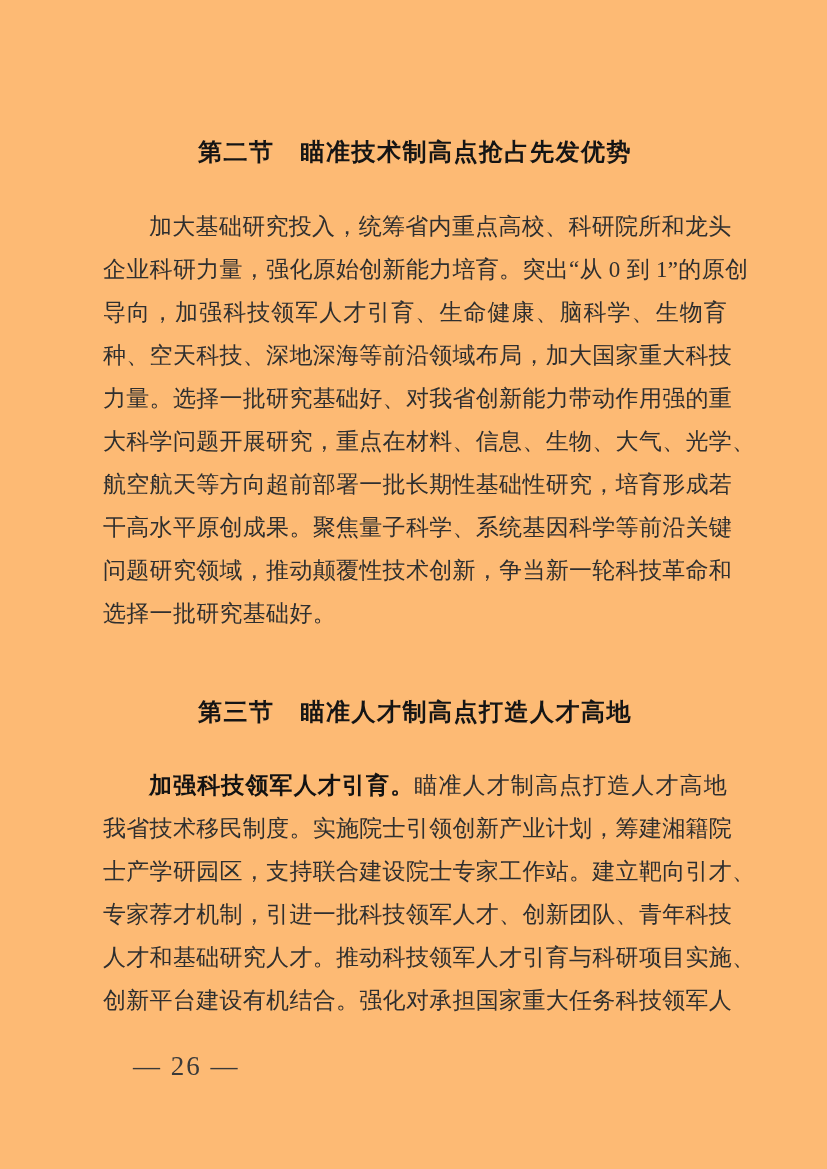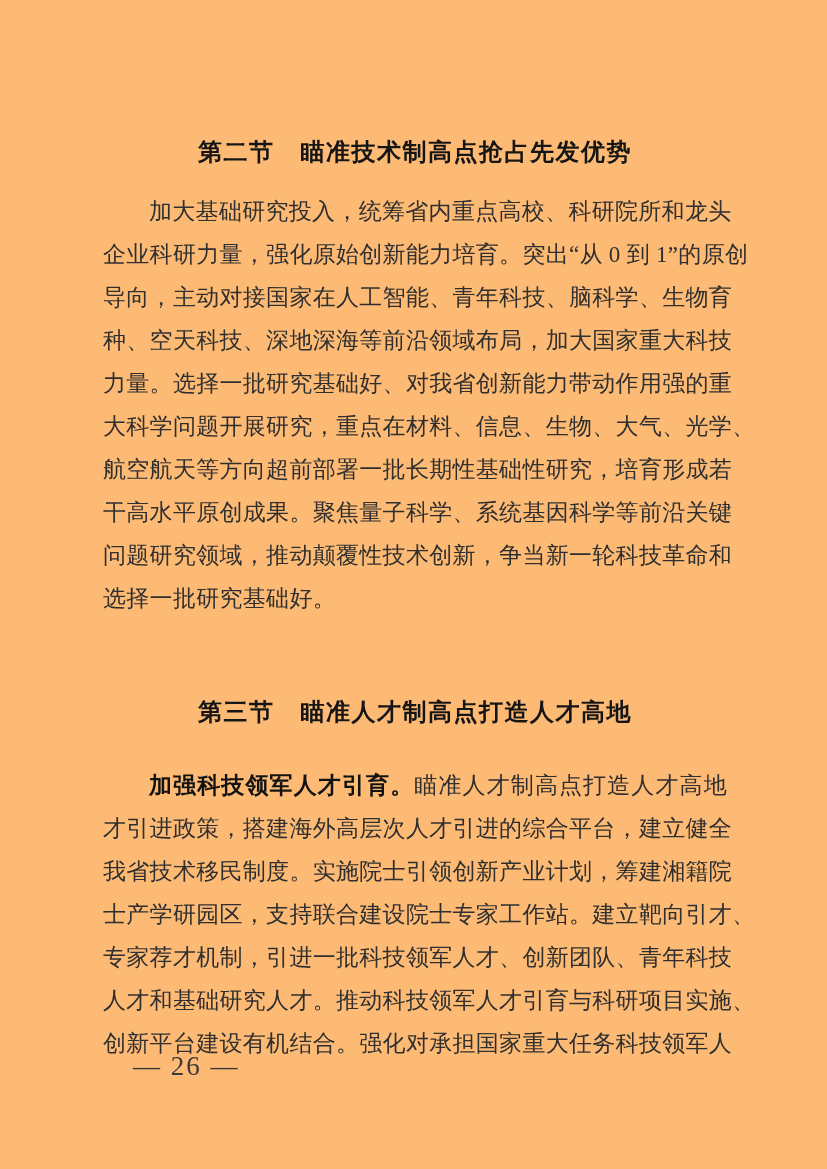--- a/index.html
+++ b/index.html
@@ -48,21 +48,21 @@
     text-indent: 2em;
   }
   .line.lastline {
     text-align-last: left;
   }
   .lead {
     font-weight: 700;
     color: #121212;
   }
   .heading-1 { top: 134px; }
-  .para-1    { top: 190px; }
+  .para-1    { top: 205px; }
   .heading-2 { top: 694px; }
   .para-2    { top: 764px; }
   .footer {
     position: absolute;
     left: 133px;
     top: 1051px;
     font-size: 27px;
     letter-spacing: 2px;
     color: #3a3a3a;
   }
@@ -72,37 +72,36 @@
 
 <div class="page">
 
   <h2 class="block sec-heading heading-1">
     <span class="sec-label">第二节</span><span class="sec-title">瞄准技术制高点抢占先发优势</span>
   </h2>
 
   <div class="block para para-1">
     <div class="line indent">加大基础研究投入，统筹省内重点高校、科研院所和龙头</div>
     <div class="line">企业科研力量，强化原始创新能力培育。突出“从 0 到 1”的原创</div>
-    <div class="line">导向，主动对接国家在人工智能、青年科技、脑科学、生物育</div>
+    <div class="line">导向，加强科技领军人才引育、生命健康、脑科学、生物育</div>
     <div class="line">种、空天科技、深地深海等前沿领域布局，加大国家重大科技</div>
     <div class="line">力量。选择一批研究基础好、对我省创新能力带动作用强的重</div>
     <div class="line">大科学问题开展研究，重点在材料、信息、生物、大气、光学、</div>
     <div class="line">航空航天等方向超前部署一批长期性基础性研究，培育形成若</div>
     <div class="line">干高水平原创成果。聚焦量子科学、系统基因科学等前沿关键</div>
     <div class="line">问题研究领域，推动颠覆性技术创新，争当新一轮科技革命和</div>
     <div class="line lastline">选择一批研究基础好。</div>
   </div>
 
   <h2 class="block sec-heading heading-2">
     <span class="sec-label">第三节</span><span class="sec-title">瞄准人才制高点打造人才高地</span>
   </h2>
 
   <div class="block para para-2">
     <div class="line indent"><span class="lead">加强科技领军人才引育。</span><span>瞄准人才制高点打造人才高地</span></div>
-    <div class="line">才引进政策，搭建海外高层次人才引进的综合平台，建立健全</div>
     <div class="line">我省技术移民制度。实施院士引领创新产业计划，筹建湘籍院</div>
     <div class="line">士产学研园区，支持联合建设院士专家工作站。建立靶向引才、</div>
     <div class="line">专家荐才机制，引进一批科技领军人才、创新团队、青年科技</div>
     <div class="line">人才和基础研究人才。推动科技领军人才引育与科研项目实施、</div>
     <div class="line">创新平台建设有机结合。强化对承担国家重大任务科技领军人</div>
   </div>
 
   <div class="footer">— 26 —</div>
 
 </div>

